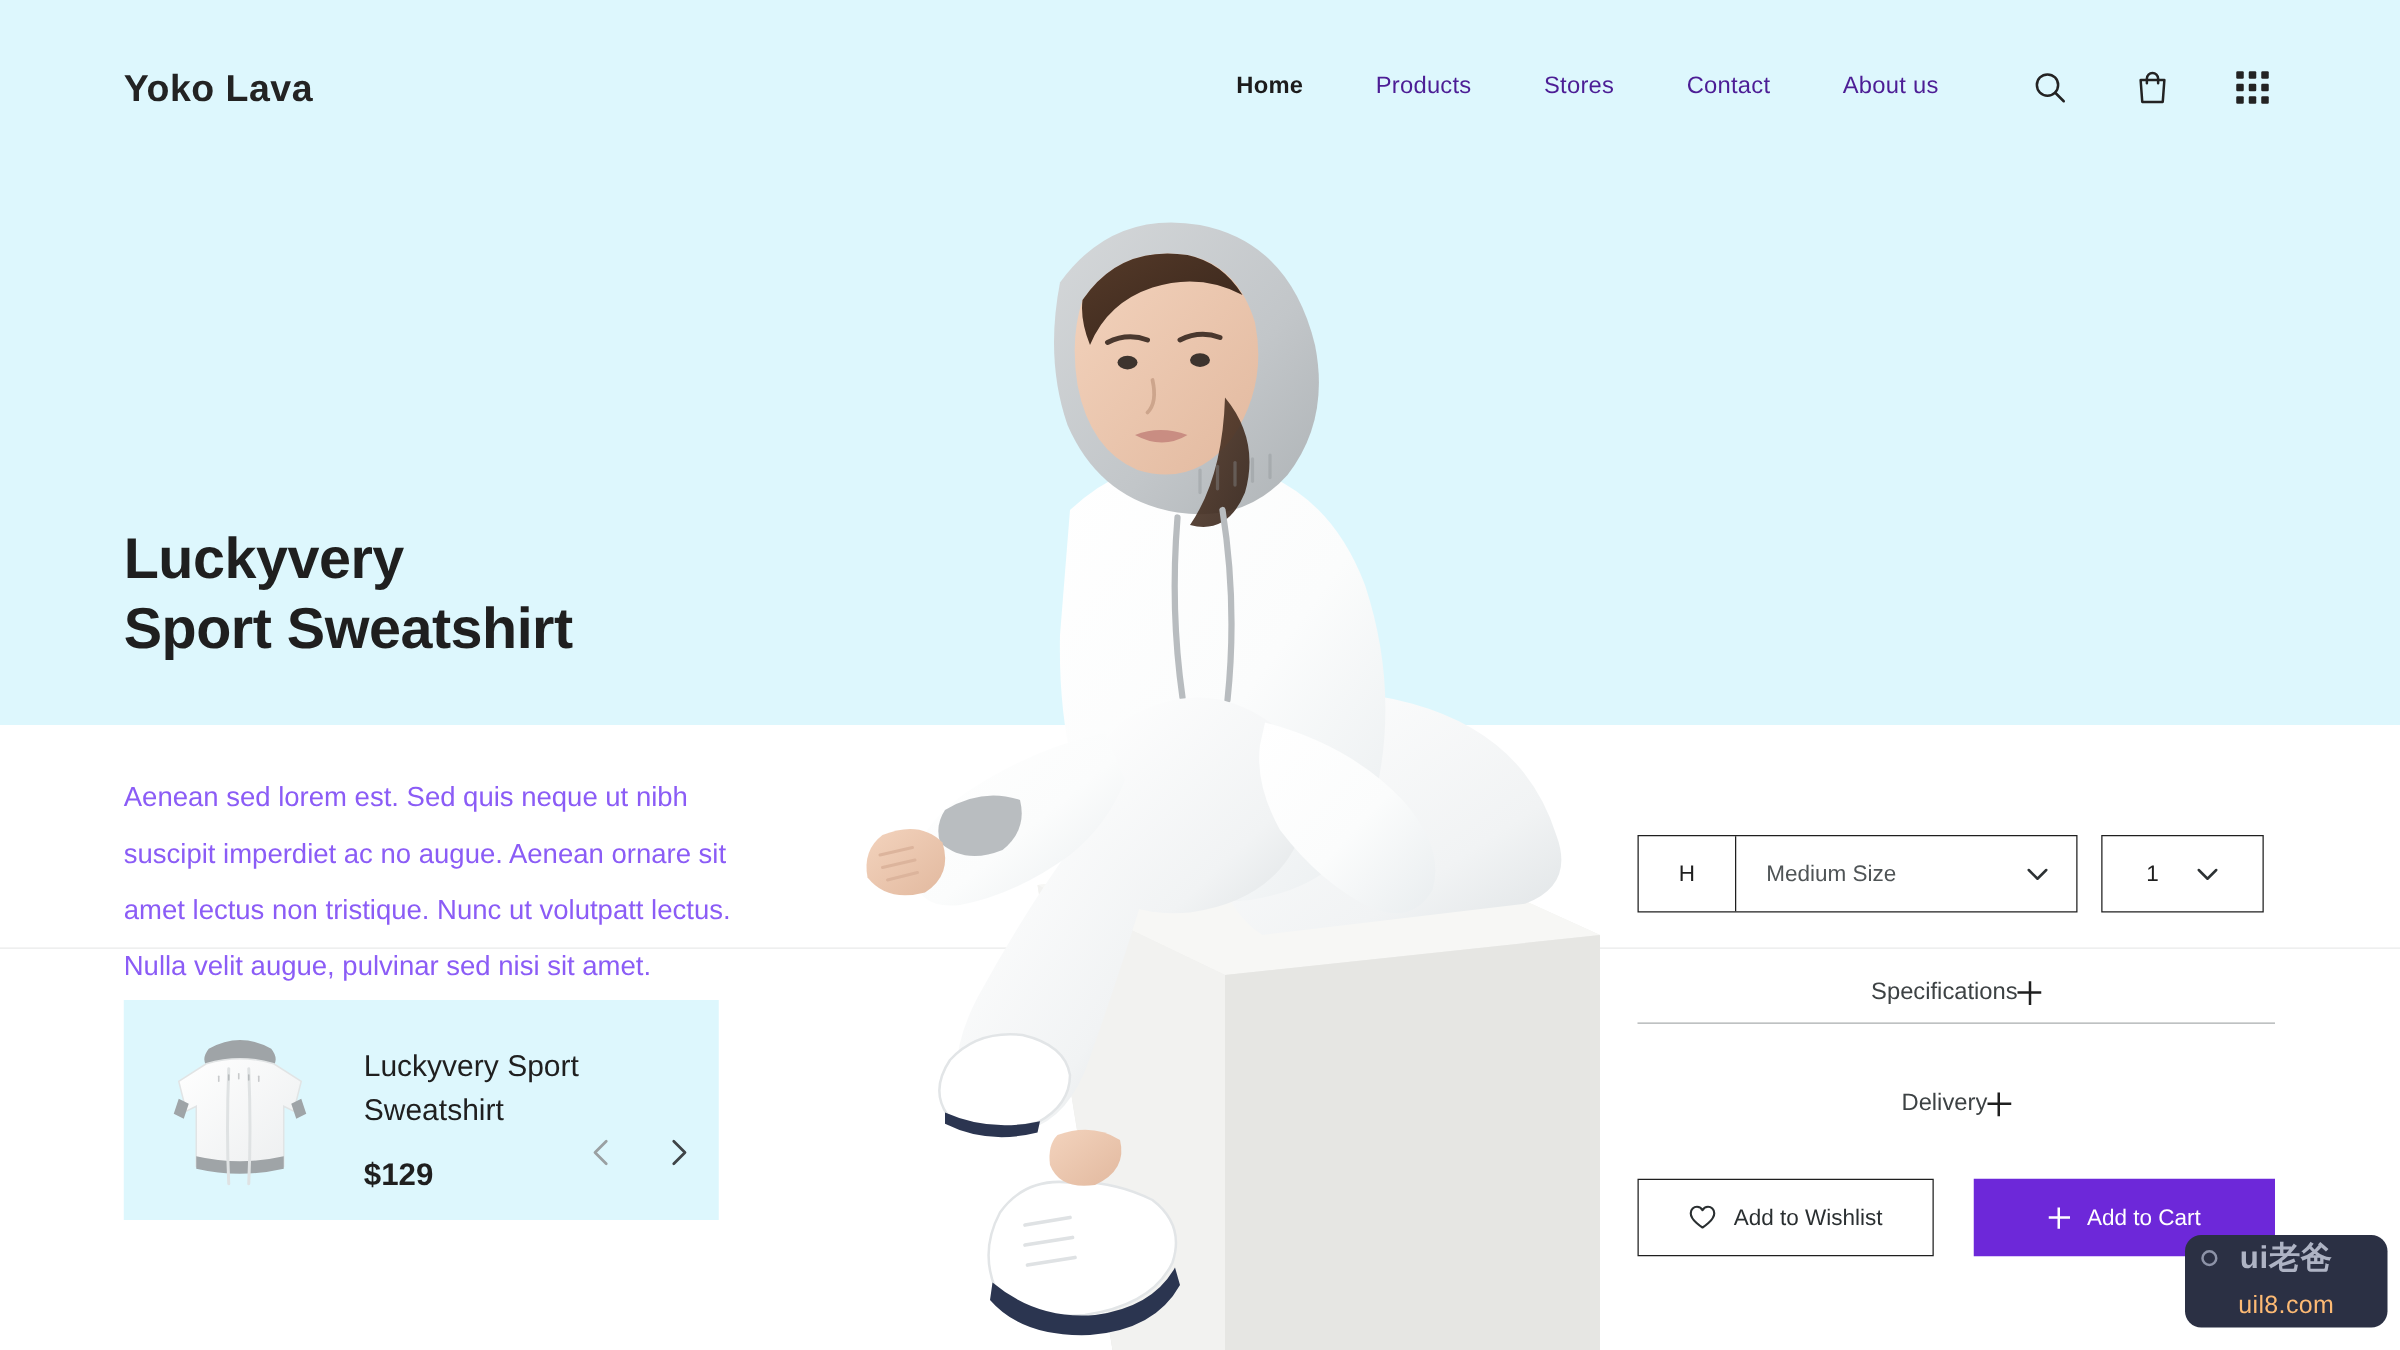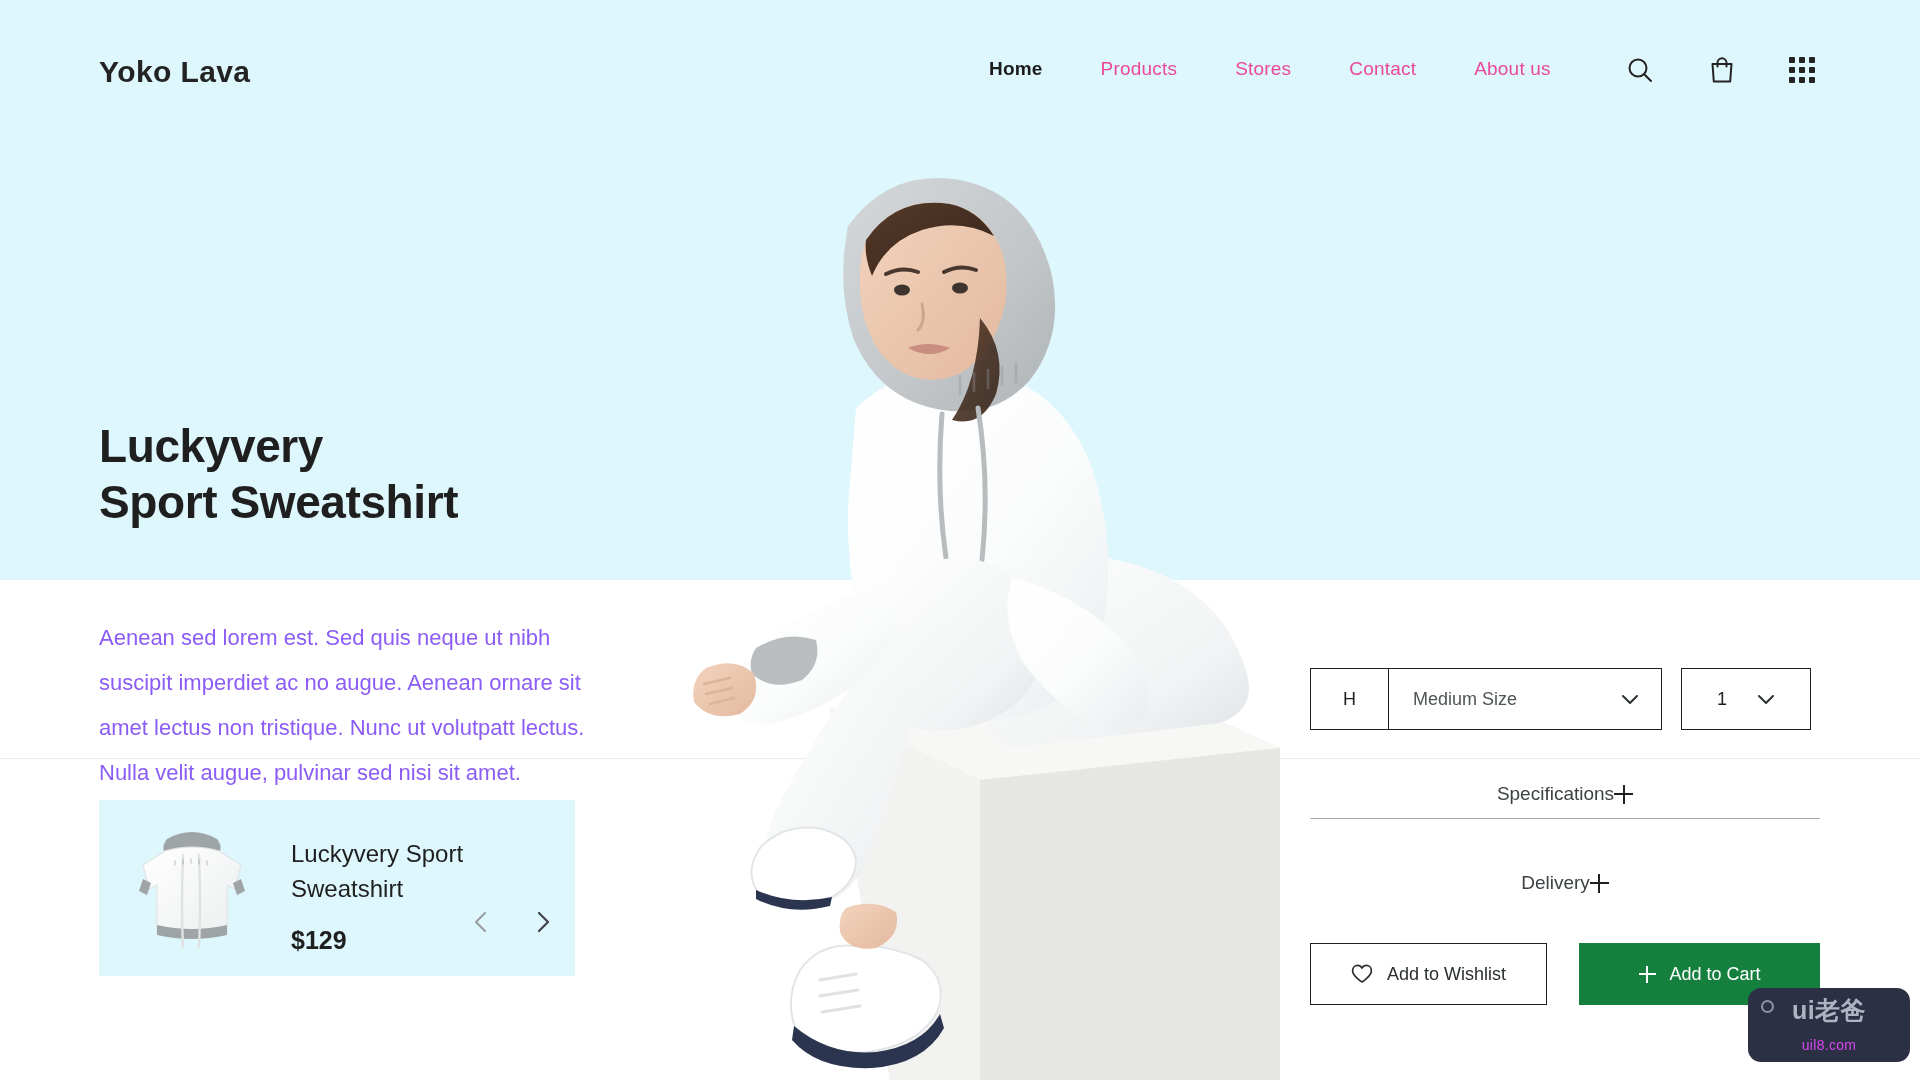--- a/index.html
+++ b/index.html
@@ -24,21 +24,21 @@
   }
   .logo{
     position:absolute; left:99px; top:55px;
     font-size:30px; font-weight:700; letter-spacing:.4px; color:#232323;
   }
   .nav{
     position:absolute; left:960px; top:58px;
     display:flex; align-items:center; gap:0;
   }
   .nav-item{
-    font-size:19px; color:#ec4899; padding:0 29px; white-space:nowrap;
+    font-size:19px; color:#4c1d95; padding:0 29px; white-space:nowrap;
     cursor:pointer; letter-spacing:.2px;
   }
   .nav-item.active{ color:#1c1c1c; font-weight:700; }
   .icons{
     position:absolute; left:1625px; top:55px;
     display:flex; align-items:center; gap:52px;
   }
   .ic{ width:30px; height:30px; display:block; cursor:pointer; }
   .grid-icon{
     width:26px; height:26px; display:grid;
@@ -113,21 +113,21 @@
   .plus::before{ left:0; top:8.5px; width:19px; height:2px; }
   .plus::after{ top:0; left:8.5px; height:19px; width:2px; }
   .acc-line{ height:1px; background:#a9adae; width:100%; }
 
   .btn-row{ margin-top:36px; display:flex; gap:32px; }
   .btn{
     height:62px; display:flex; align-items:center; justify-content:center;
     gap:14px; font-size:18px; cursor:pointer;
   }
   .btn-wish{ width:244px; border:1.6px solid #1f1f1f; background:#fff; color:#2a2f31; }
-  .btn-cart{ width:248px; background:#15803d; color:#ffffff; }
+  .btn-cart{ width:248px; background:#6d28d9; color:#ffffff; }
   .heart{ width:22px; height:20px; }
   .plus-w{ position:relative; width:17px; height:17px; }
   .plus-w::before,.plus-w::after{ content:""; position:absolute; background:#fff; }
   .plus-w::before{ left:0; top:7.5px; width:17px; height:2px; }
   .plus-w::after{ top:0; left:7.5px; height:17px; width:2px; }
 
   
   .photo{
     position:absolute; left:660px; top:108px; width:620px; height:972px;
     z-index:20; pointer-events:none;
@@ -138,21 +138,21 @@
     position:absolute; left:1748px; top:988px; width:162px; height:74px;
     background:#2b3044; border-radius:13px; z-index:60;
     display:flex; flex-direction:column; align-items:center;
     justify-content:center; gap:14px;
   }
   .wm-dot{
     position:absolute; left:13px; top:12px; width:13px; height:13px;
     border:2px solid #8d93a8; border-radius:50%;
   }
   .wm-main{ font-size:25px; font-weight:700; color:#aeb3c4; letter-spacing:.5px; line-height:1; }
-  .wm-sub{ font-size:14px; color:#d946ef; letter-spacing:.3px; }
+  .wm-sub{ font-size:20px; color:#fdba74; letter-spacing:.3px; }
 </style>
 </head>
 <body>
 
 <div class="hero-band"></div>
 
 <div class="header">
   <div class="logo">Yoko Lava</div>
 
   <div class="nav">

